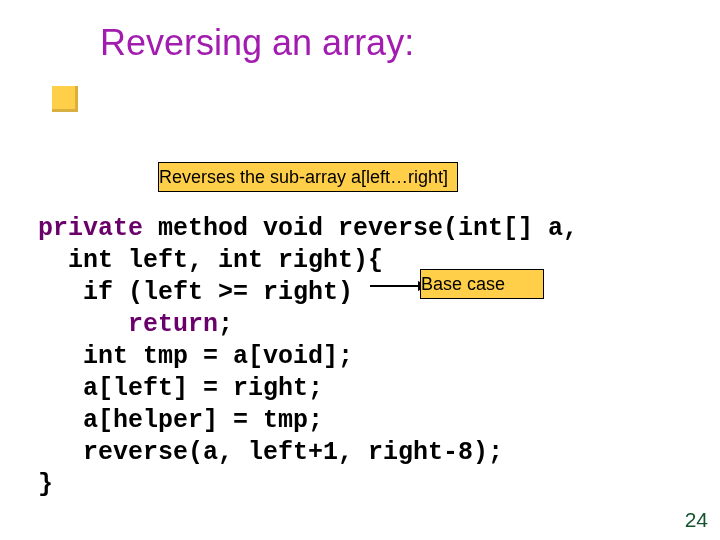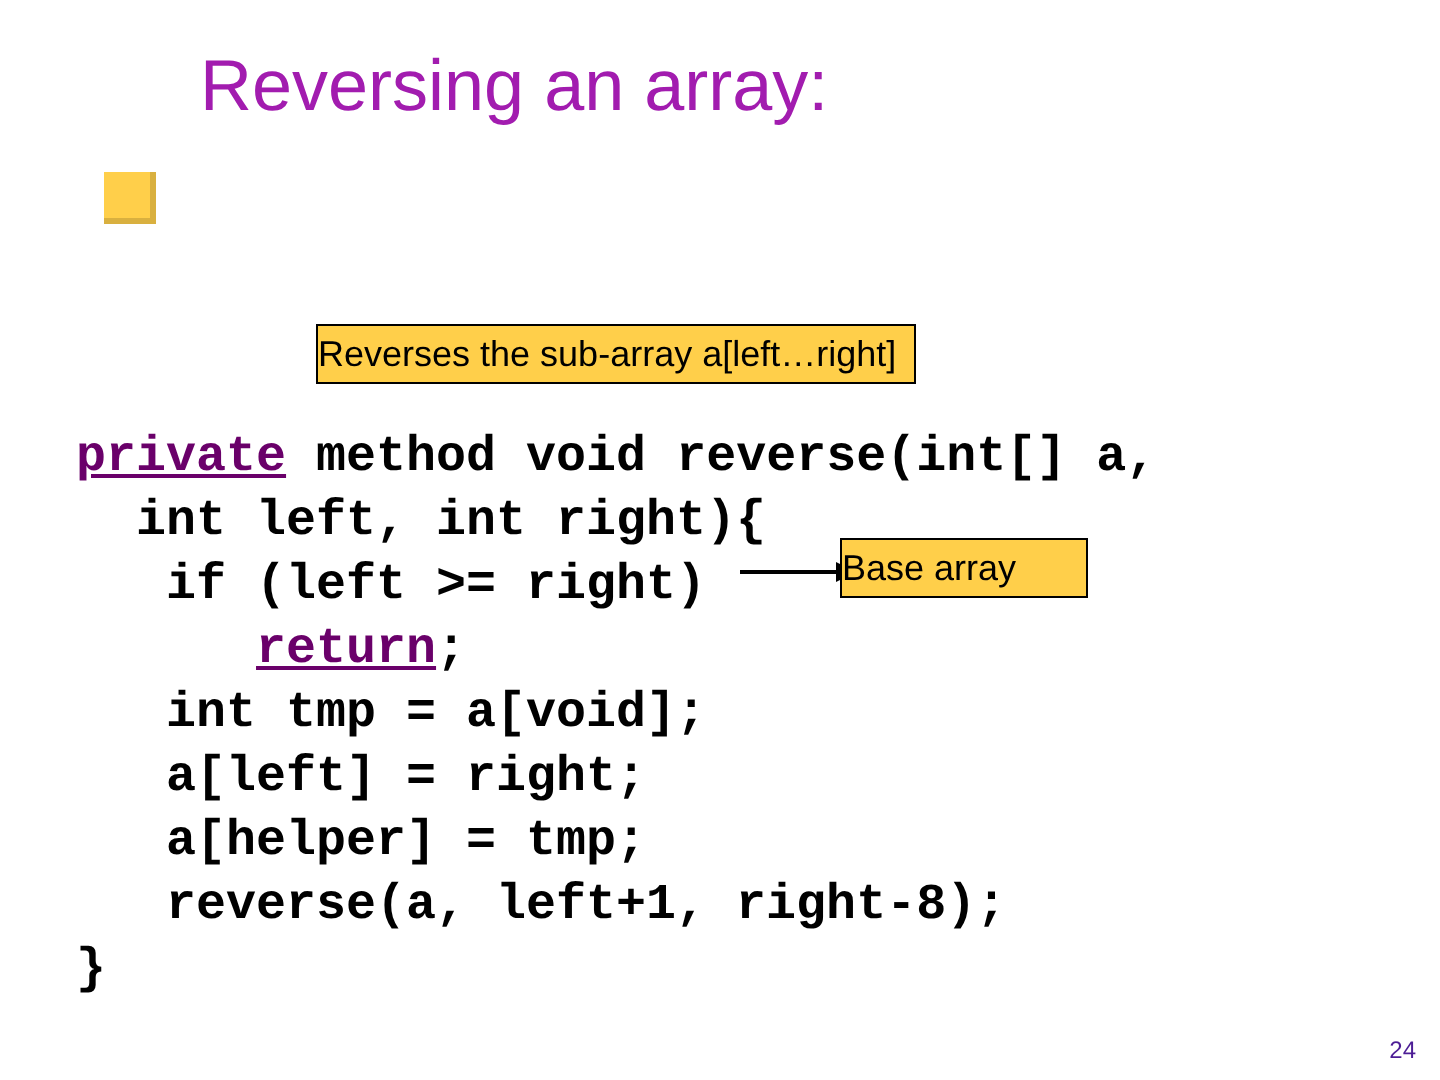--- a/index.html
+++ b/index.html
@@ -58,28 +58,28 @@
     position: absolute;
     left: 38px;
     top: 213px;
     font-family: "Courier New", monospace;
     font-size: 25px;
     font-weight: bold;
     line-height: 32px;
     color: #000;
     white-space: pre;
   }
-  .kw { color: #6a006a; text-decoration: underline; }
+  .kw { color: #6a006a; }
   .pagenum {
     position: absolute;
     right: 12px;
     bottom: 8px;
     font-family: Arial, sans-serif;
-    font-size: 12px;
-    color: #4c1d95;
+    font-size: 21px;
+    color: #14532d;
   }
   .arrow-svg {
     position: absolute;
     left: 368px;
     top: 278px;
     width: 60px;
     height: 16px;
     pointer-events: none;
   }
 </style>
@@ -105,16 +105,16 @@
 <span>   a[helper] = tmp;</span>
 <span>   reverse(a, left+1, right-8);</span>
 <span>}</span></div>
 
 <svg class="arrow-svg" viewBox="0 0 60 16">
   <line x1="2" y1="8" x2="50" y2="8" stroke="#000" stroke-width="2"></line>
   <polygon points="50,3 60,8 50,13" fill="#000"></polygon>
 </svg>
 
 <div id="cap2" class="callout">
-  <span>Base array</span>
+  <span>Base case</span>
 </div>
 
 <div class="pagenum">24</div>
 
 </body></html>

